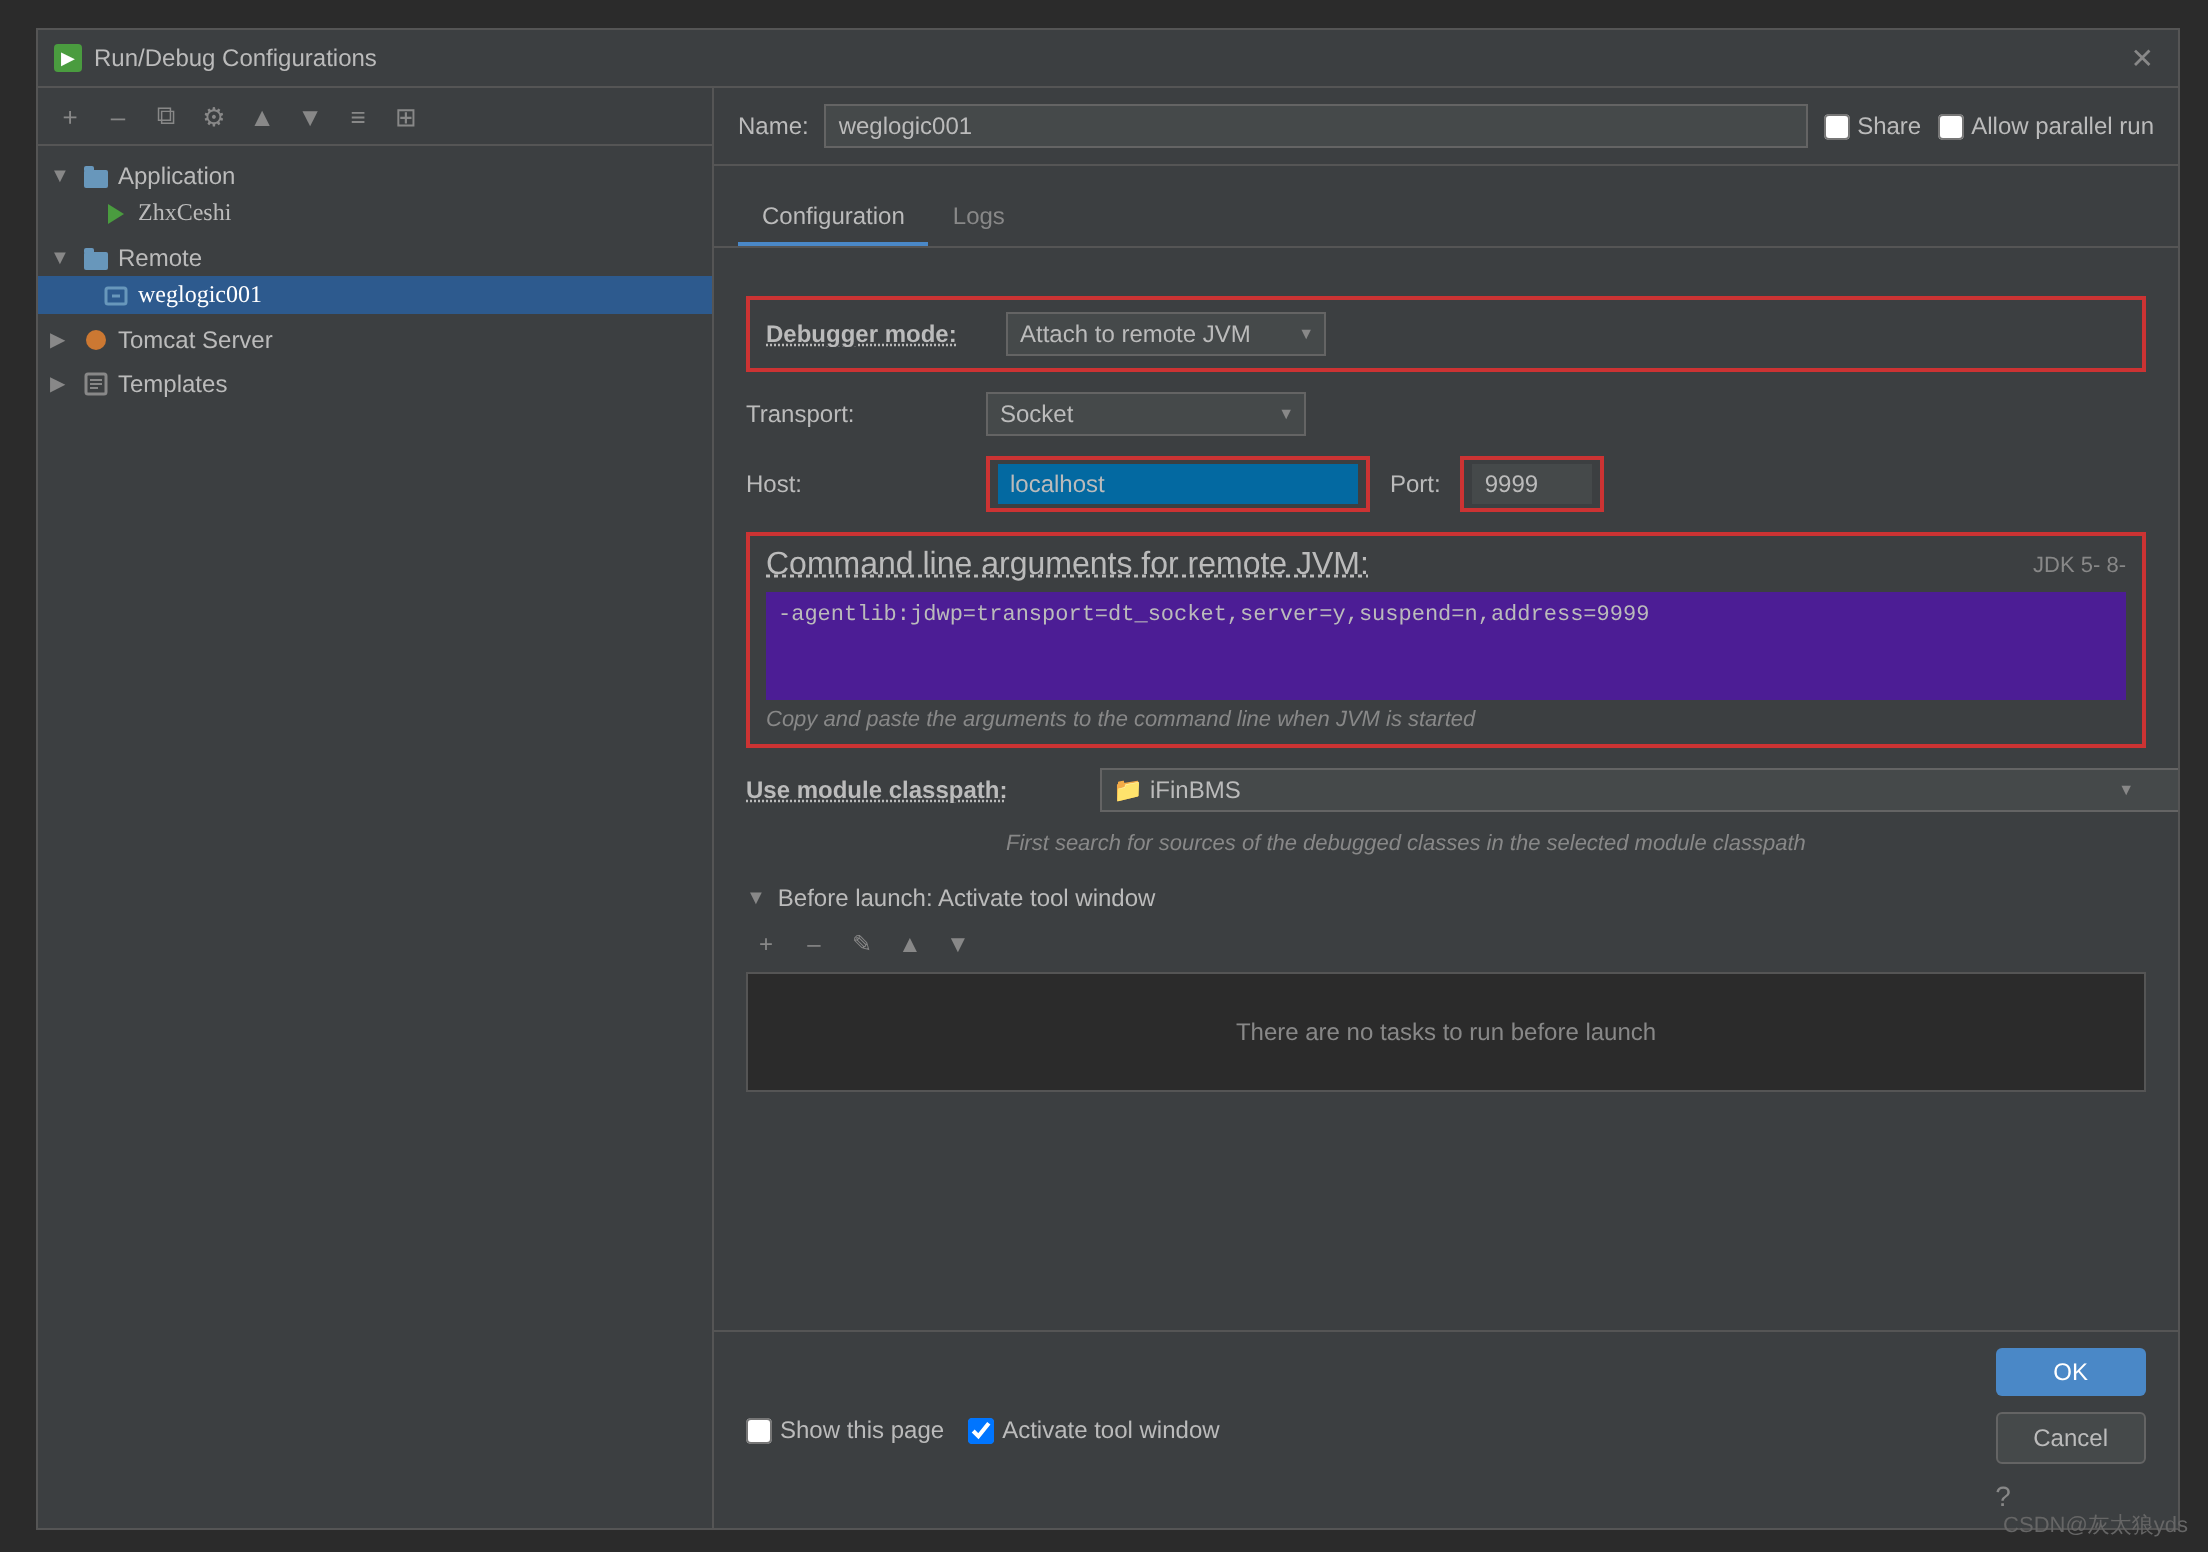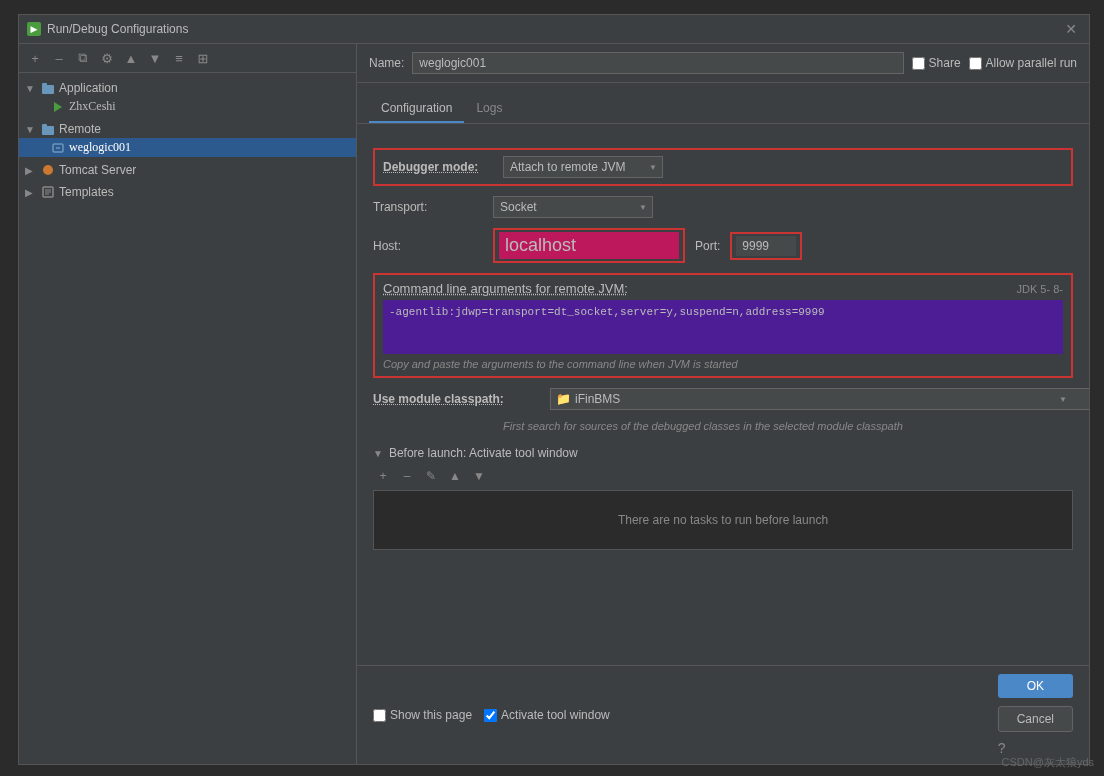--- a/index.html
+++ b/index.html
@@ -249,25 +249,25 @@
     .host-port-row {
       display: flex;
       align-items: center;
       gap: 10px;
     }
     .host-field-wrapper {
       border: 2px solid #cc3333;
       padding: 2px 4px;
     }
     .host-input {
-      background: #be185d;
+      background: #0369a1;
       border: none;
       color: #bbbbbb;
       padding: 3px 6px;
-      font-size: 18px;
+      font-size: 12px;
       outline: none;
       width: 180px;
     }
     .port-label { color: #bbbbbb; }
     .port-wrapper {
       border: 2px solid #cc3333;
       padding: 2px 4px;
     }
     .port-input {
       background: #45494a;
@@ -287,21 +287,21 @@
       flex-direction: column;
       gap: 4px;
     }
     .cmd-header {
       display: flex;
       justify-content: space-between;
       align-items: center;
     }
     .cmd-label {
       color: #bbbbbb;
-      font-size: 13px;
+      font-size: 16px;
       text-decoration: underline dotted;
     }
     .jdk-badge {
       color: #888;
       font-size: 11px;
     }
     .cmd-textarea {
       background: #4c1d95;
       border: none;
       color: #bbbbbb;

